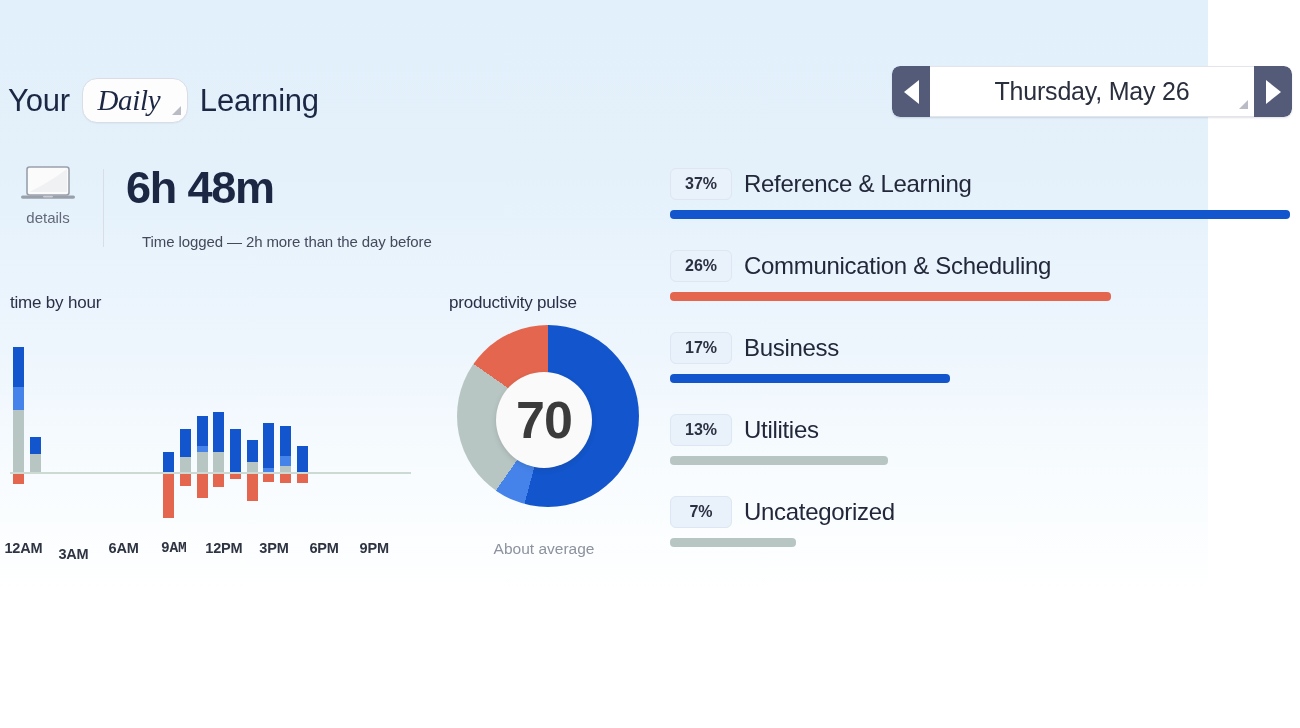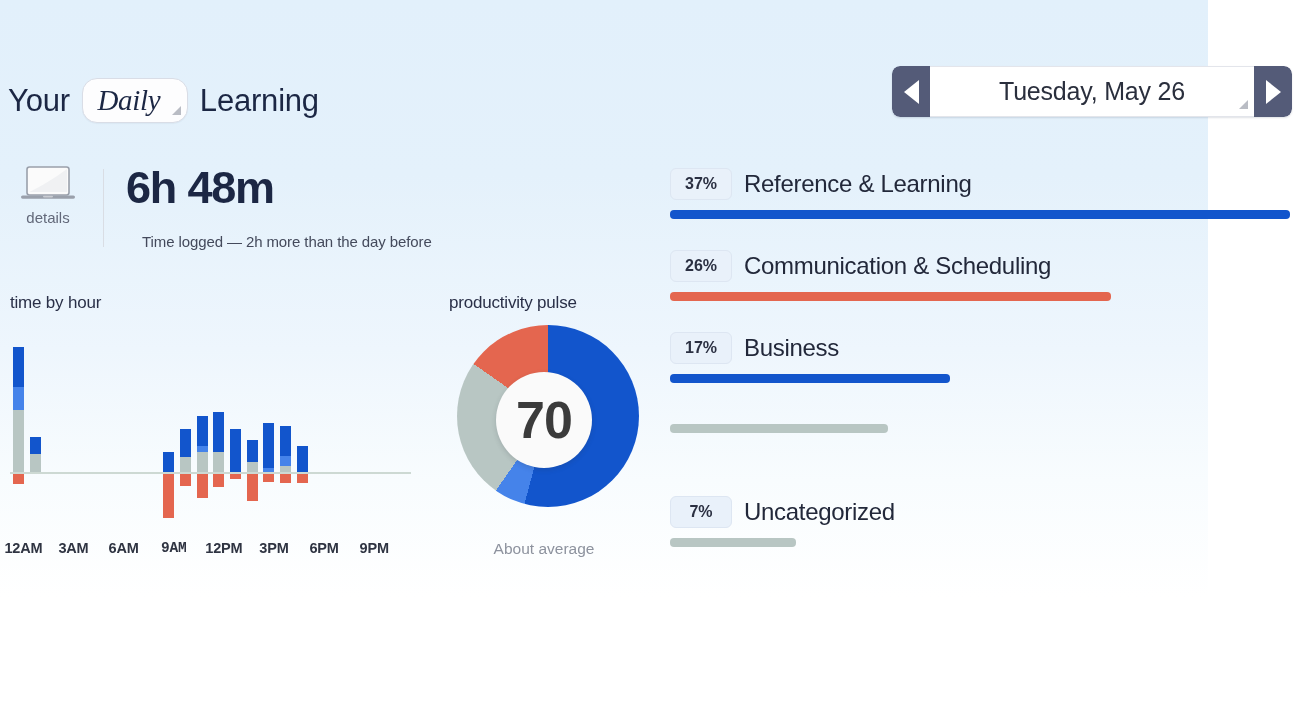--- a/index.html
+++ b/index.html
@@ -207,21 +207,21 @@
         <span class="corner-caret"></span>
       </span>
       <span class="title-text">Learning</span>
     </div>
 
     <div id="date-nav">
       <div class="nav-arrow" id="nav-prev">
         <span class="tri-left"></span>
       </div>
       <div id="date-display">
-        <span id="date-text">Tuesday, May 26</span>
+        <span id="date-text">Thursday, May 26</span>
         <span class="corner-caret"></span>
       </div>
       <div class="nav-arrow" id="nav-next">
         <span class="tri-right"></span>
       </div>
     </div>
   </div>
 
   <div id="summary">
     <div id="details-btn">
@@ -317,21 +317,21 @@
         <div class="bar-col" style="left: 296.896px; width: 11px; top: 0px; height: 210px; bottom: auto;">
           <div class="bar-pos" style="top: 126px; height: 26px;">
             <div class="seg seg-dark" style="height: 26px;"></div>
           </div>
           <div class="bar-neg" style="top: 154px; height: 9px;"></div>
         </div>
       </div>
   </div>
   <div id="xaxis">
       <span class="xtick" style="left: 23.3542px; transform: translateX(-50%);">12AM</span>
-      <span class="xtick" style="left: 73.4792px; transform: translateX(-50%);">3AM</span>
+      <span class="xtick" style="left: 73.4792px; transform: translateX(-50%); margin-top: 6px;">3AM</span>
       <span class="xtick" style="left: 123.604px; transform: translateX(-50%);">6AM</span>
       <span class="xtick" style="left: 173.729px; transform: translateX(-50%); font-family: Liberation Mono, monospace;">9AM</span>
       <span class="xtick" style="left: 223.854px; transform: translateX(-50%);">12PM</span>
       <span class="xtick" style="left: 273.979px; transform: translateX(-50%);">3PM</span>
       <span class="xtick" style="left: 324.104px; transform: translateX(-50%);">6PM</span>
       <span class="xtick" style="left: 374.229px; transform: translateX(-50%);">9PM</span>
     </div>
 
   <div id="donut-wrap">
     <div id="donut" style="background: conic-gradient(rgb(18, 85, 204) 0deg, rgb(18, 85, 204) 195deg, rgb(69, 131, 234) 195deg, rgb(69, 131, 234) 215deg, rgb(184, 198, 195) 215deg, rgb(184, 198, 195) 305deg, rgb(228, 102, 79) 305deg, rgb(228, 102, 79) 360deg); border-radius: 50%;"></div>
@@ -363,20 +363,24 @@
       <div class="cat-row" style="top: 164px;">
         <div class="cat-head">
           <span class="cat-pct">17%</span>
           <span class="cat-name">Business</span>
         </div>
         <div class="cat-bar-track">
           <div class="cat-bar-fill" style="width: 45.2%; background: rgb(18, 85, 204);"></div>
         </div>
       </div>
       <div class="cat-row" style="top: 246px;">
+        <div class="cat-head">
+          <span class="cat-pct">13%</span>
+          <span class="cat-name">Utilities</span>
+        </div>
         <div class="cat-bar-track">
           <div class="cat-bar-fill" style="width: 35.2%; background: rgb(184, 198, 195);"></div>
         </div>
       </div>
       <div class="cat-row" style="top: 328px;">
         <div class="cat-head">
           <span class="cat-pct">7%</span>
           <span class="cat-name">Uncategorized</span>
         </div>
         <div class="cat-bar-track">

